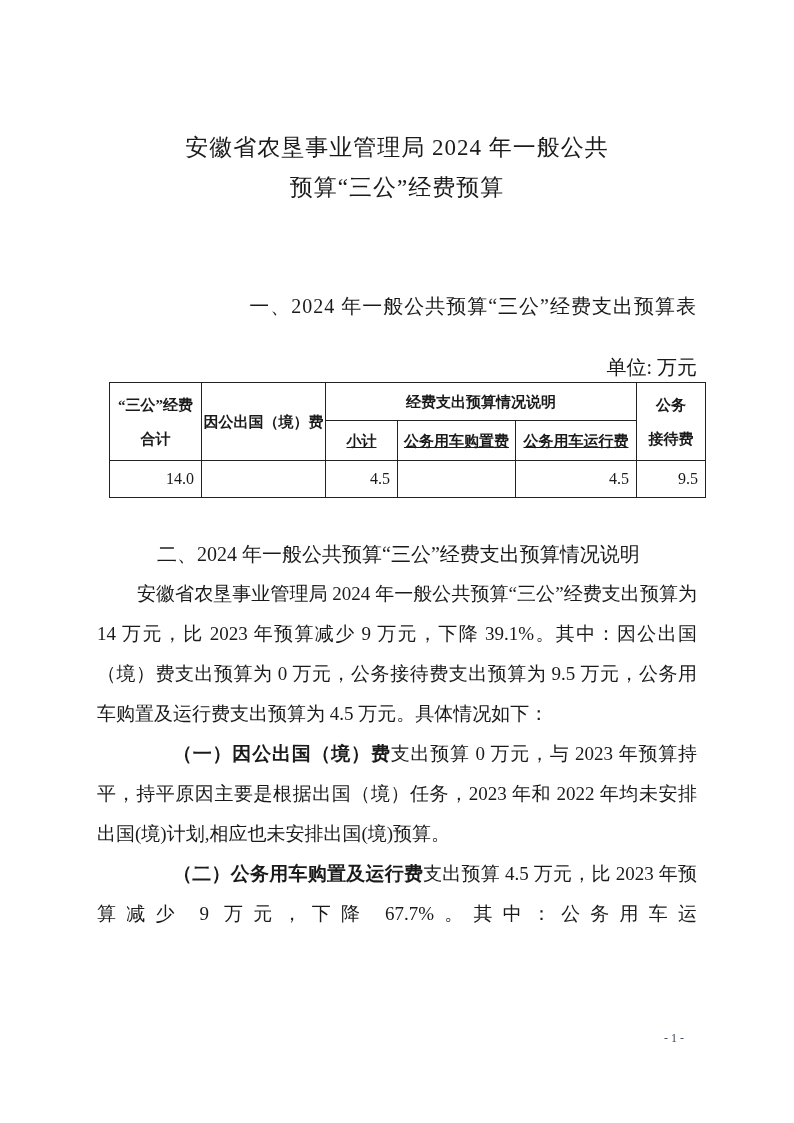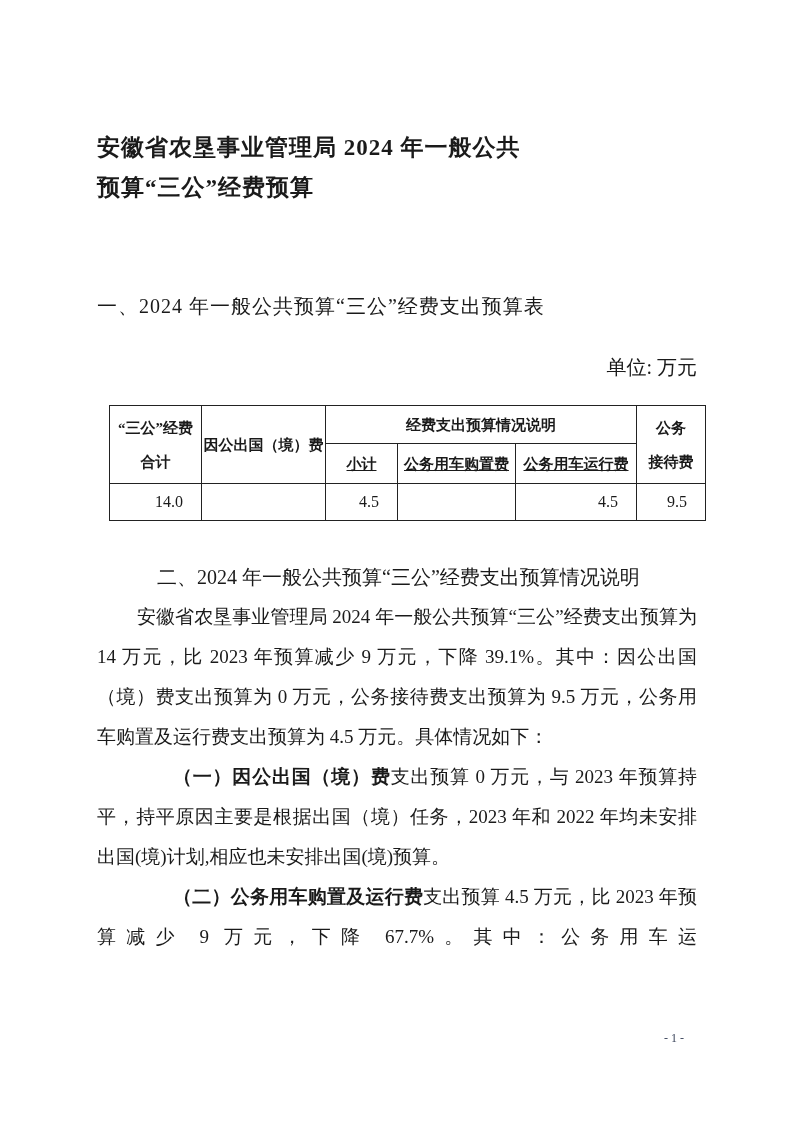--- a/index.html
+++ b/index.html
@@ -8,41 +8,42 @@
   .page {
     width: 794px; height: 1123px;
     background: #ffffff;
     color: #1a1a1a;
     font-family: "Liberation Serif", "DejaVu Serif", serif;
     padding: 128px 97px 0 97px;
     position: relative;
     overflow: hidden;
   }
   .doc-title {
-    font-weight: bold;
+    text-align: center;
+    font-weight: normal;
     font-size: 23px;
     line-height: 40px;
     letter-spacing: 1px;
   }
   .section-heading-1 {
     margin-top: 82px;
-    text-align: left;
+    text-align: right;
     font-size: 20px;
     font-weight: normal;
     line-height: 32px;
     letter-spacing: 1px;
   }
   .unit-label {
     margin-top: 30px;
     text-align: right;
     font-size: 20px;
     line-height: 30px;
   }
   table.budget {
-    margin-top: 23px;
+    margin-top: 0;
     margin-left: 12px;
     border-collapse: collapse;
     table-layout: fixed;
     width: 596px;
   }
   table.budget td {
     border: 1.5px solid #222222;
     overflow: hidden;
   }
   .hcell {
@@ -53,21 +54,21 @@
     line-height: 20px;
   }
   .hcell .hline { line-height: 34px; }
   tr.hrow1 td { height: 38px; }
   tr.hrow2 td { height: 40px; text-decoration: underline; }
   tr.drow td {
     height: 37px;
     font-size: 16px;
     text-align: right;
     vertical-align: middle;
-    padding-right: 18px;
+    padding-right: 7px;
   }
   .body-text {
     margin-top: 36px;
     font-size: 19px;
     line-height: 40px;
     text-align: justify;
   }
   .section-heading-2 {
     font-size: 20px;
     font-weight: normal;

